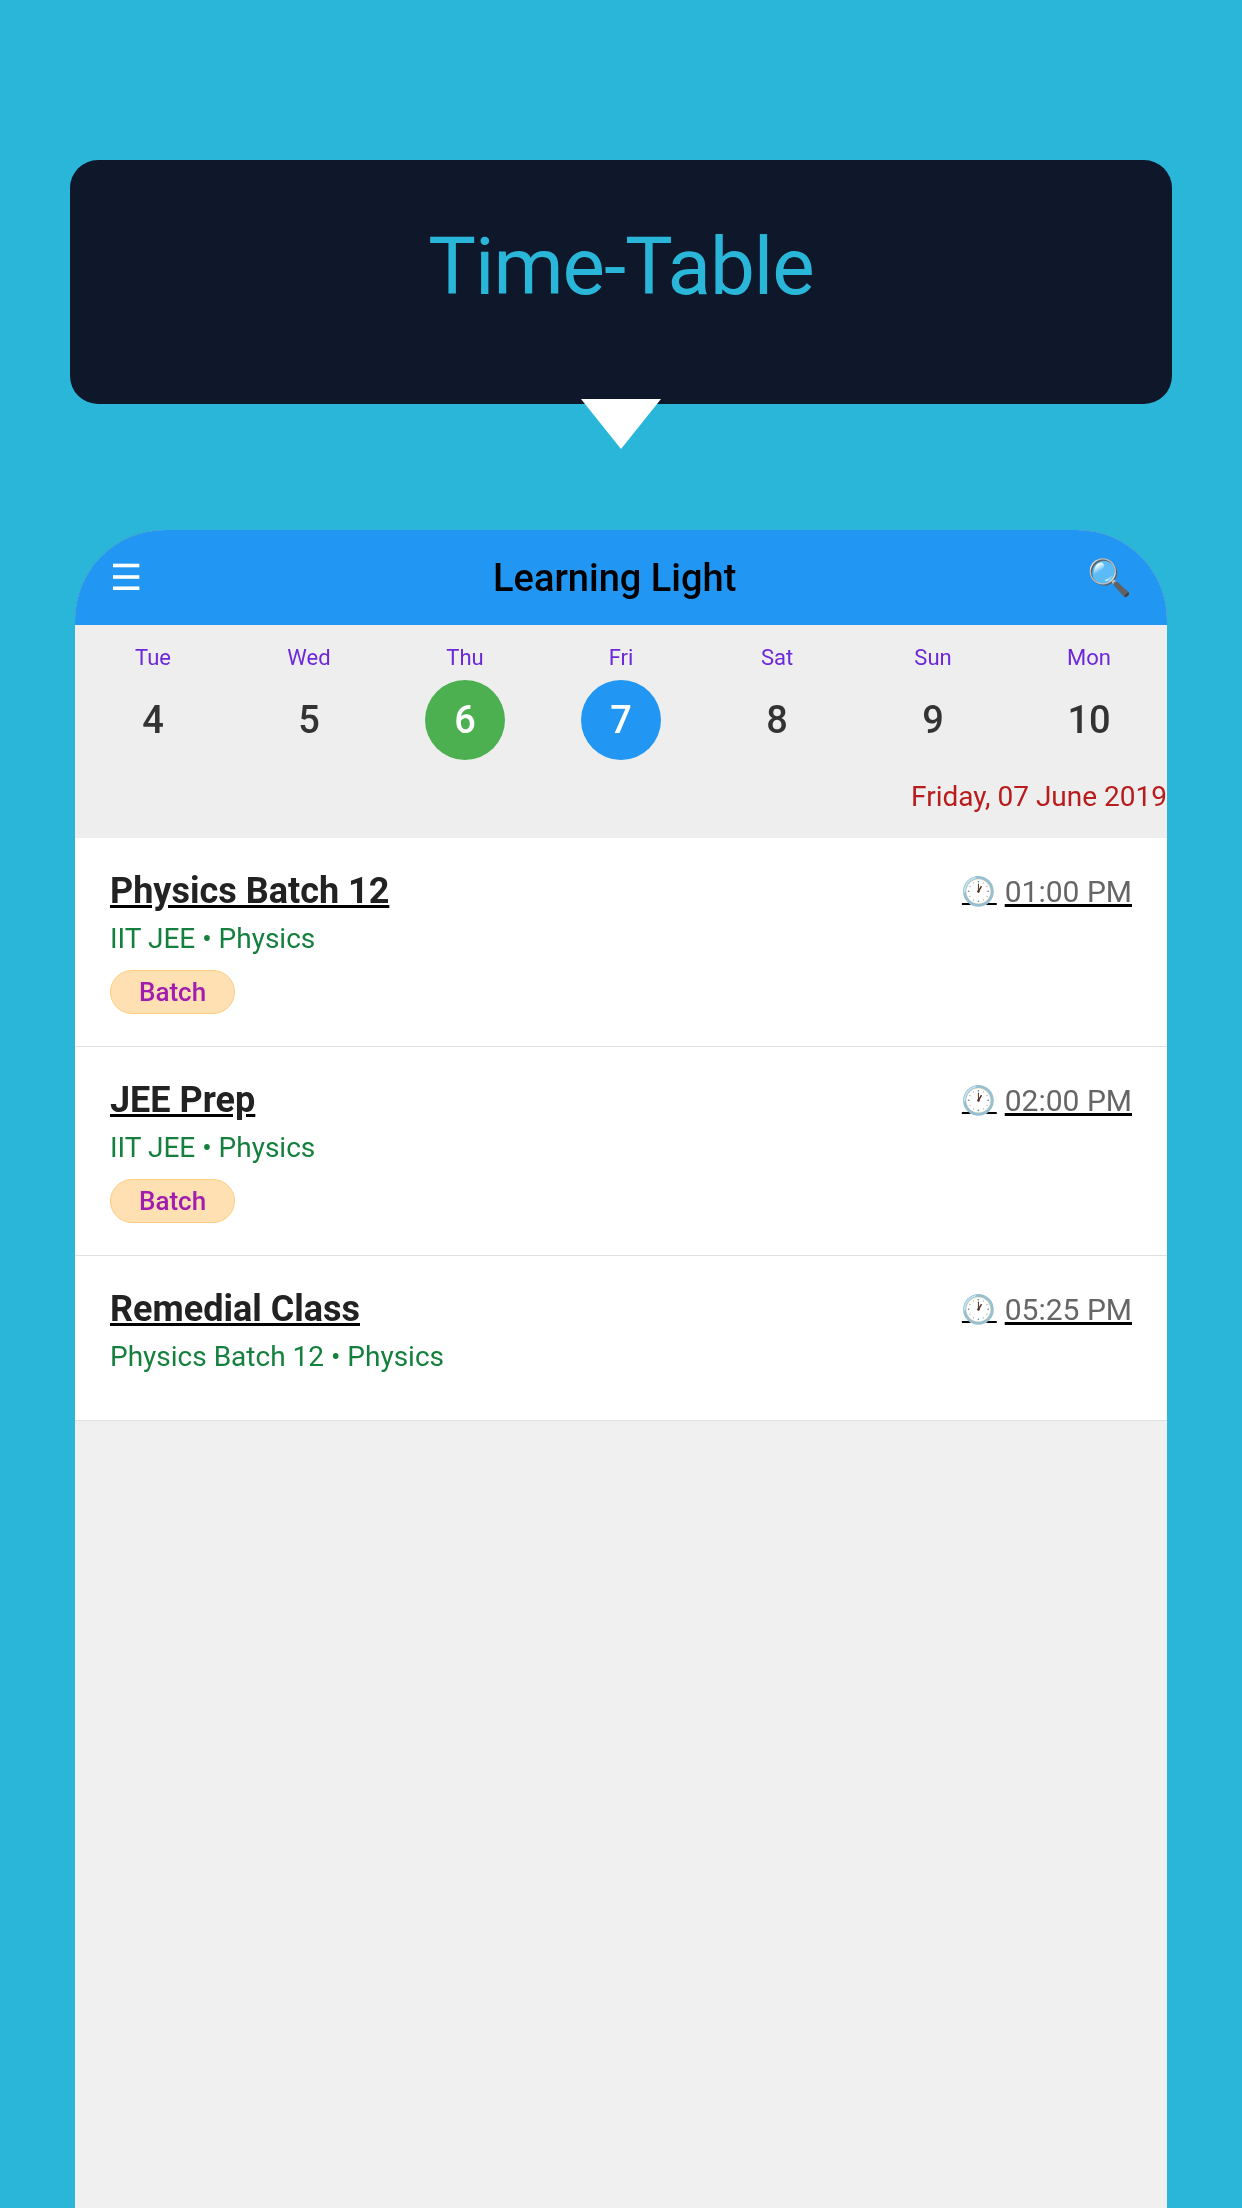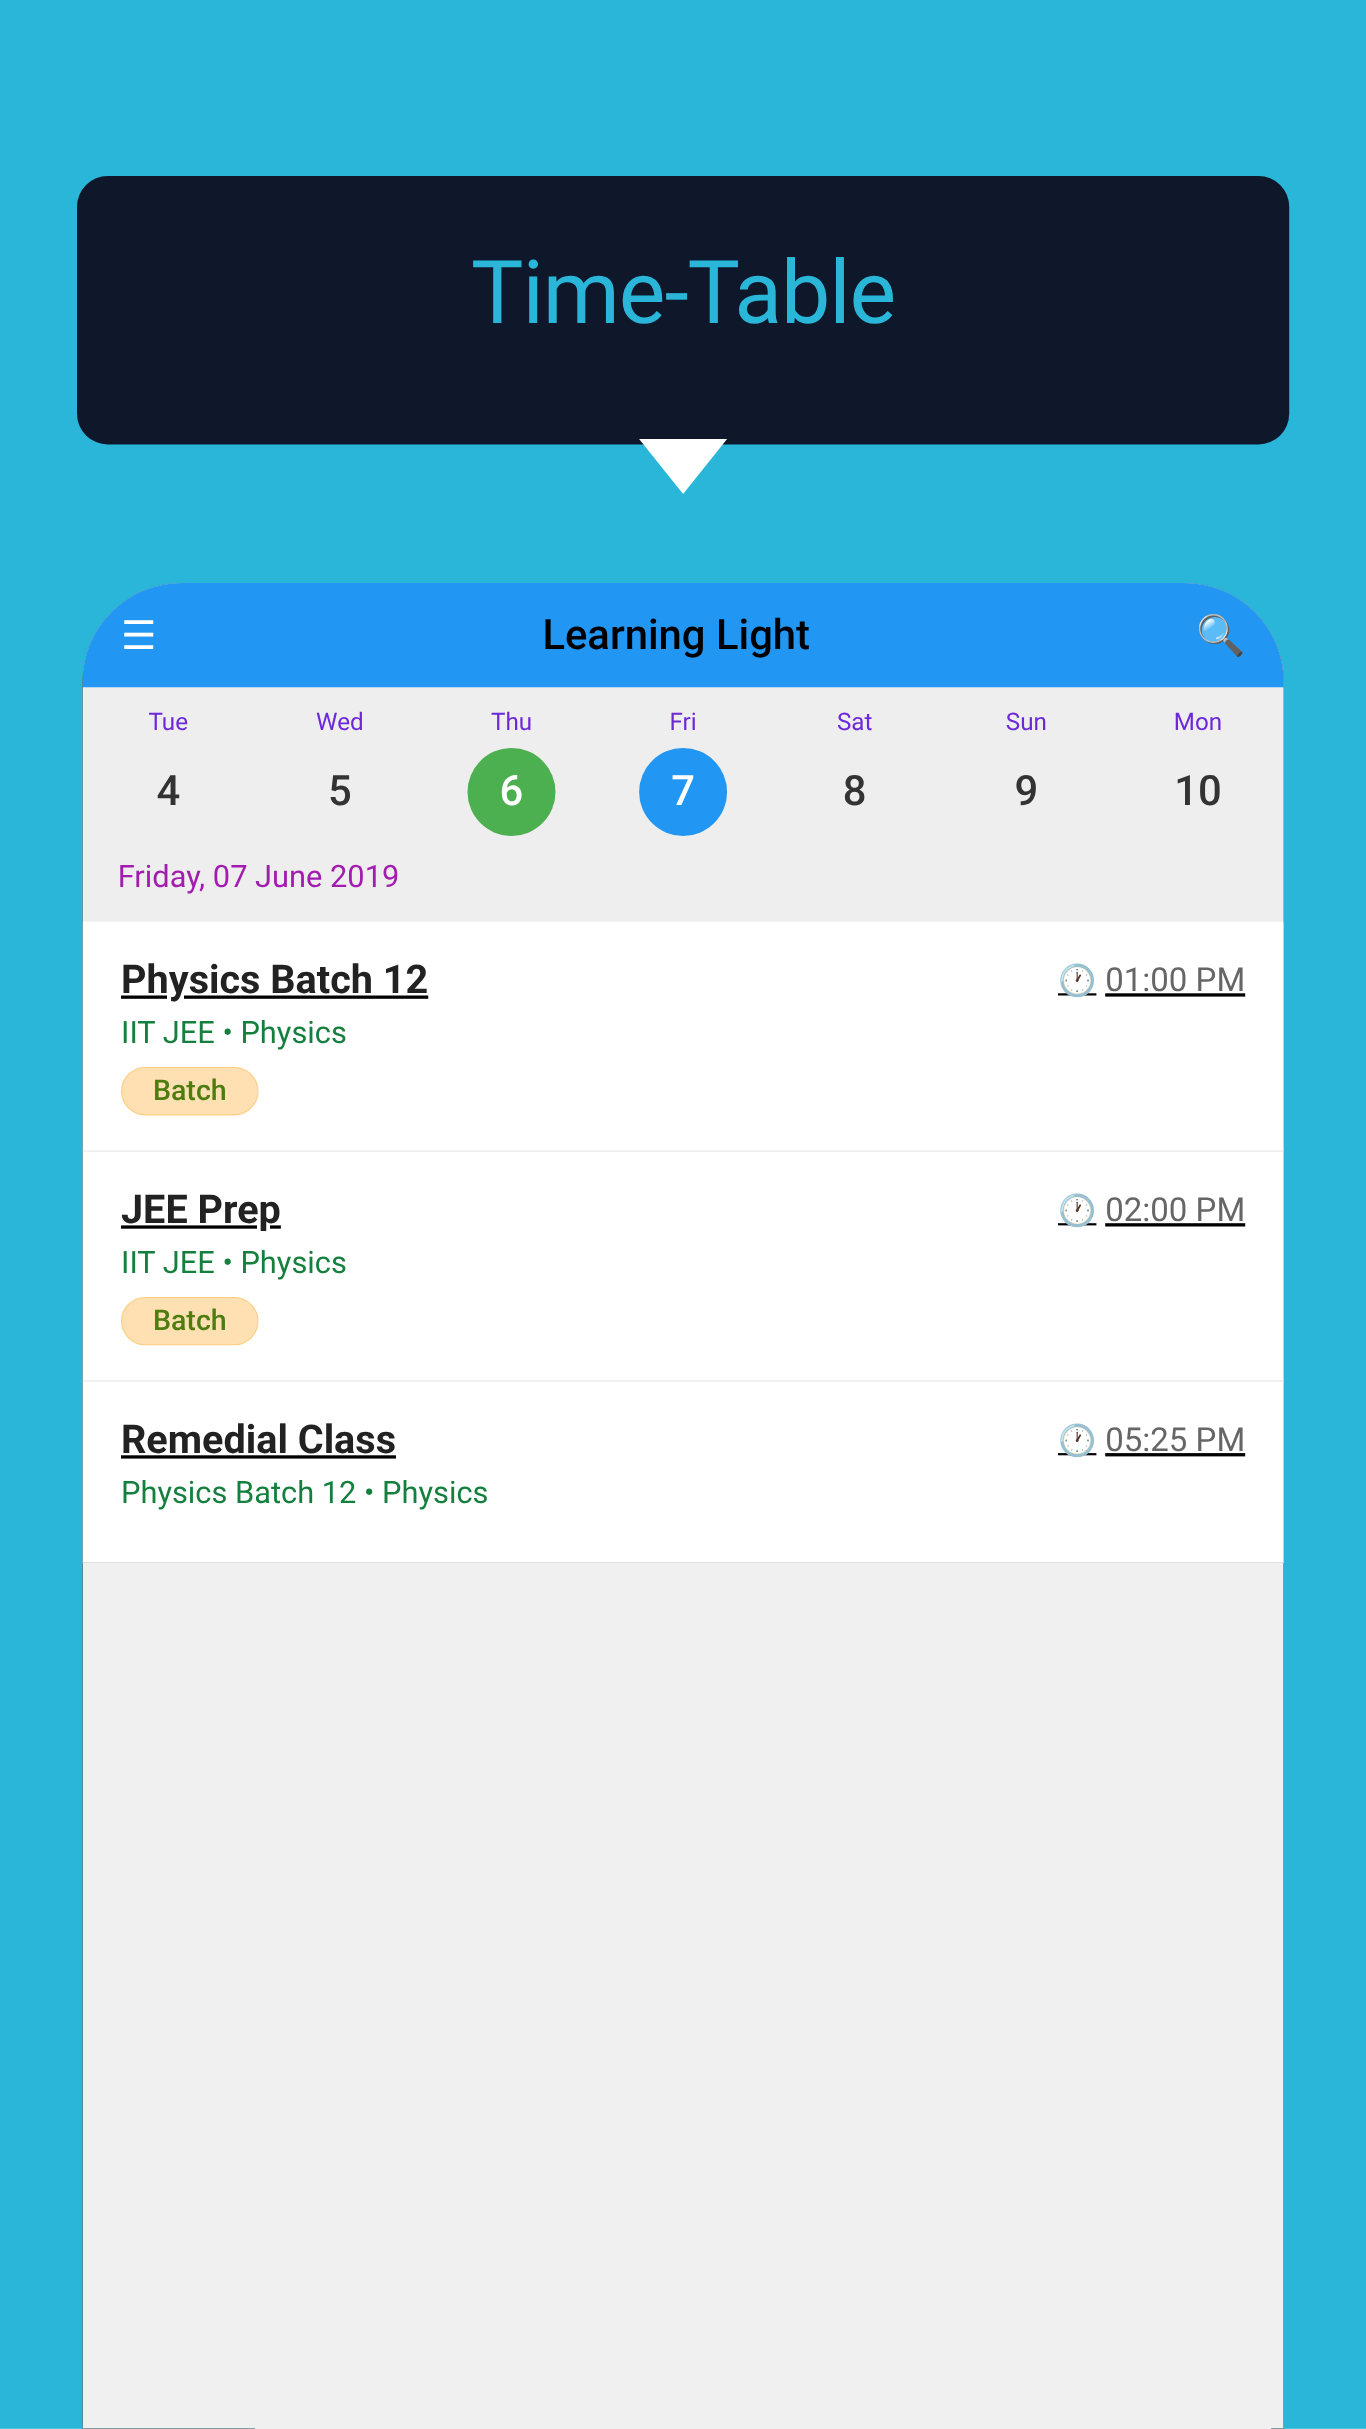--- a/index.html
+++ b/index.html
@@ -197,23 +197,23 @@
       border-radius: 50%;
     }
 
     .day-num.selected {
       background: #2196f3;
       color: white;
       border-radius: 50%;
     }
 
     .date-label {
-      text-align: left;
+      text-align: right;
       font-size: 28px;
-      color: #a21caf;
+      color: #b91c1c;
       padding: 5px 0 15px;
       margin-left: 32px;
     }
 
     
     .schedule-list {
       background: white;
       flex: 1;
     }
 
@@ -252,21 +252,21 @@
 
     .item-subtitle {
       font-size: 28px;
       color: #15803d;
       margin-bottom: 15px;
     }
 
     .batch-badge {
       display: inline-block;
       background: #ffe0b2;
-      color: #4d7c0f;
+      color: #a21caf;
       border-radius: 30px;
       padding: 6px 28px;
       font-size: 26px;
       font-weight: 500;
       border: 1px solid #ffcc80;
     }
   </style>
 </head>
 <body>
 

